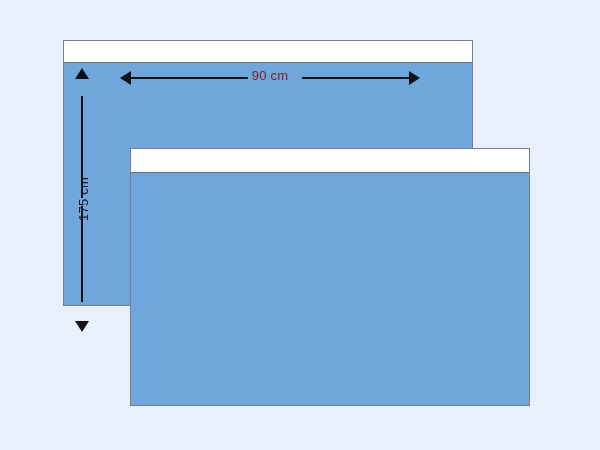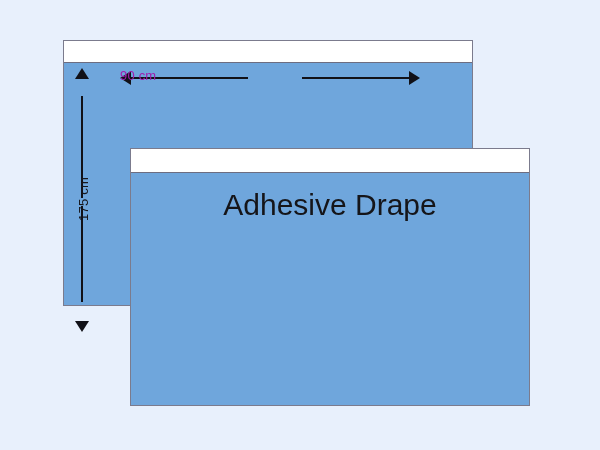--- a/index.html
+++ b/index.html
@@ -86,23 +86,23 @@
   }
   #dim-width .head-right {
     right: 0;
     border-left: 11px solid #111118;
   }
   #dim-width .dim-label {
     position: absolute;
     left: 0;
     right: 0;
     top: 4px;
-    text-align: left;
+    text-align: center;
     font-size: 13px;
-    color: #a21caf;
+    color: #7f1d1d;
     line-height: 20px;
     letter-spacing: 0.2px;
   }
 
   #dim-height {
     position: absolute;
     left: 68px;
     top: 66px;
     width: 30px;
     height: 266px;
@@ -179,15 +179,14 @@
     <div class="rule rule-top"></div>
     <div class="dim-label">175 cm</div>
     <div class="rule rule-bottom"></div>
     <div class="head head-bottom"></div>
   </div>
 
   <div class="drape" id="drape-front">
     <div class="drape-band"></div>
   </div>
 
-  <div id="product-label">Adhesive Drape</div>
 
 </div>
 
 </body></html>

